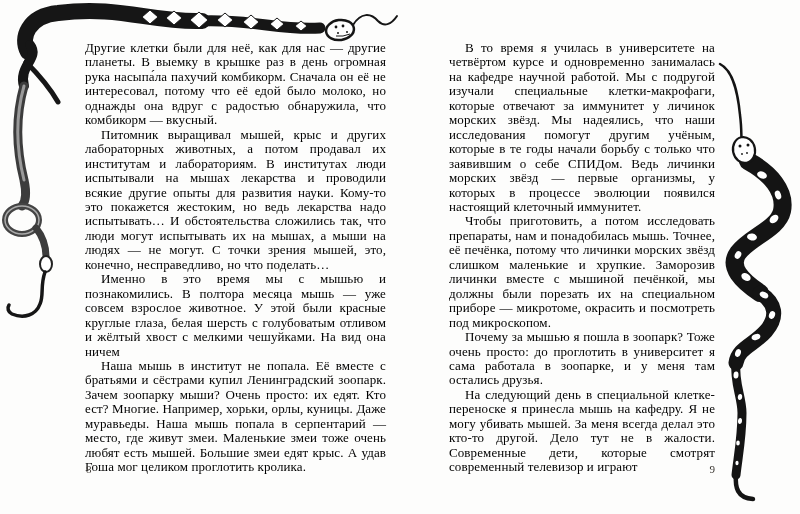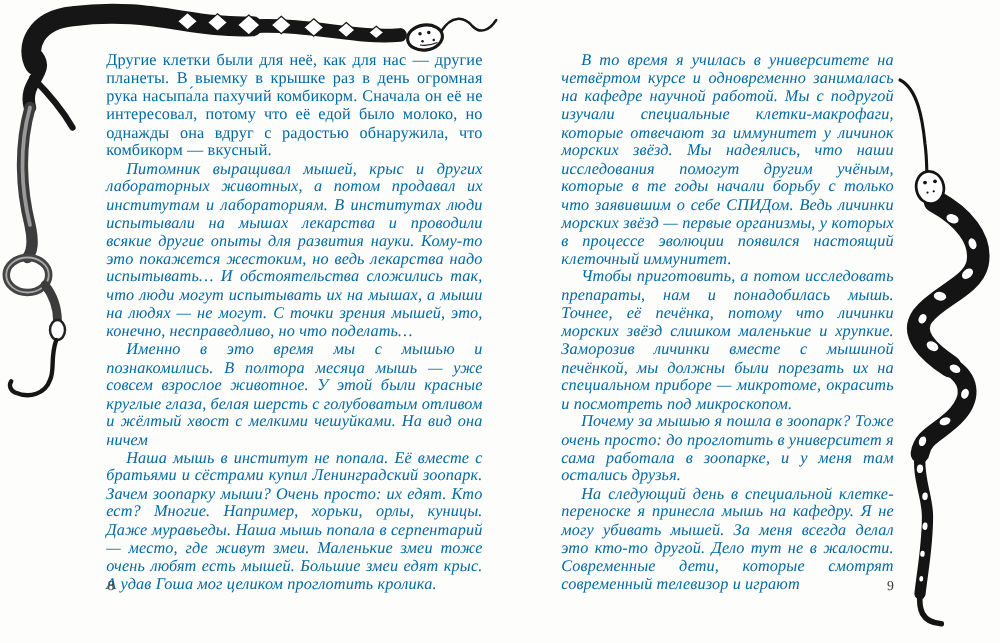--- a/index.html
+++ b/index.html
@@ -5,27 +5,27 @@
   html,body{margin:0;padding:0;}
   body{
     width:800px;height:514px;position:relative;overflow:hidden;
     background:#fdfdfc;
     font-family:"Liberation Serif","DejaVu Serif",serif;
   }
   .spread{position:absolute;inset:0;}
   .text-col{
     position:absolute;top:41px;
     font-size:13px;line-height:14.45px;
-    color:#0369a1;text-align:justify;
+    color:#000000;text-align:justify;
     letter-spacing:0.1px;
   }
   .text-col.left{left:85px;width:301px;}
   .text-col.right{left:449px;width:266px;}
   .text-col p{margin:0;padding:0;}
-  .text-col p.ind{text-indent:16px;font-style:italic;}
+  .text-col p.ind{text-indent:16px;}
   .pagenum{
     position:absolute;top:463px;
     font-size:11px;color:#3a3631;
   }
   .pagenum.left{left:86px;}
   .pagenum.right{left:449px;width:266px;text-align:right;}
   svg{position:absolute;display:block;}
   #snake-left{left:0;top:0;}
   #snake-right{left:690px;top:45px;}
 </style>

